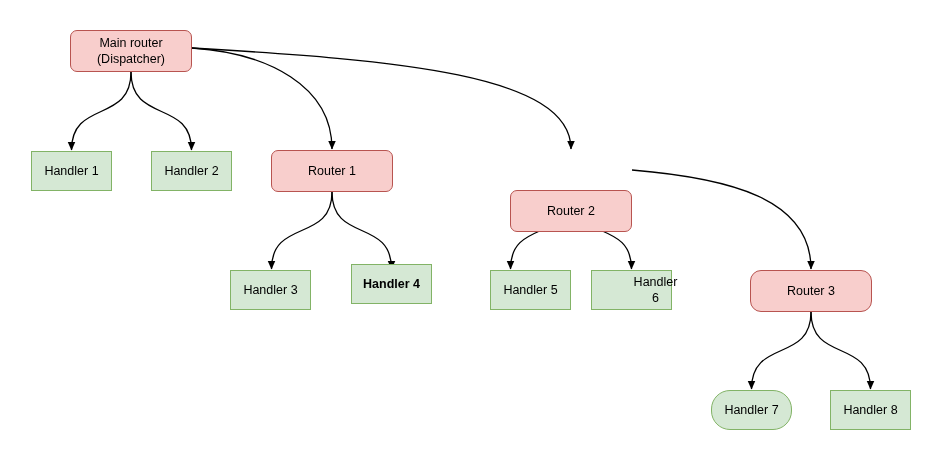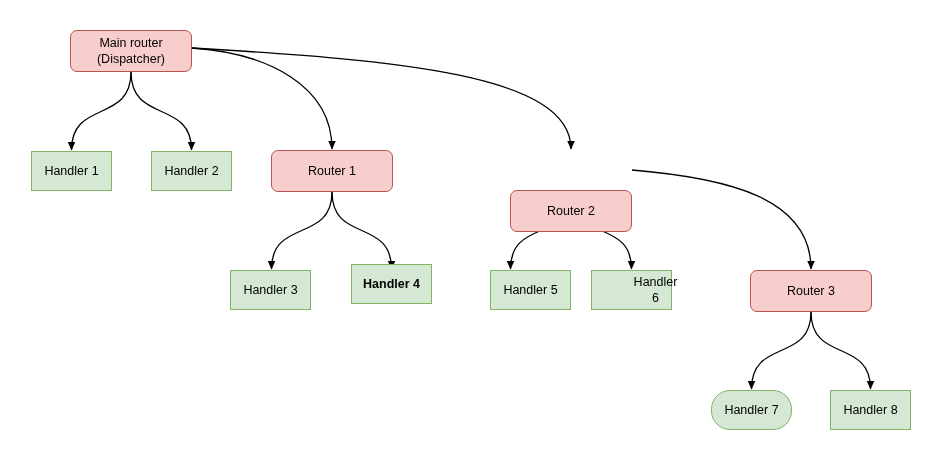--- a/index.html
+++ b/index.html
@@ -86,19 +86,19 @@
   <div class="node router" style="left:510px; top:150px;margin-top:40px;">Router 2</div>
 
   <div class="node handler" style="left:230px; top:270px;">Handler 3</div>
 
   <div class="node handler" style="left:351px; top:264px;font-weight:bold;">Handler 4</div>
 
   <div class="node handler" style="left:470px; top:270px;margin-left:20px;">Handler 5</div>
 
   <div class="node handler" style="left:591px; top:270px;padding-left:48px;">Handler 6</div>
 
-  <div class="node router" style="left:750px; top:270px;">Router 3</div>
+  <div class="node router" style="left:750px; top:270px;border-radius:11px;">Router 3</div>
 
   <div class="node handler" style="left:711px; top:390px;border-radius:19px;">Handler 7</div>
 
   <div class="node handler" style="left:830px; top:390px;">Handler 8</div>
 
 </div>
 
 </body></html>

